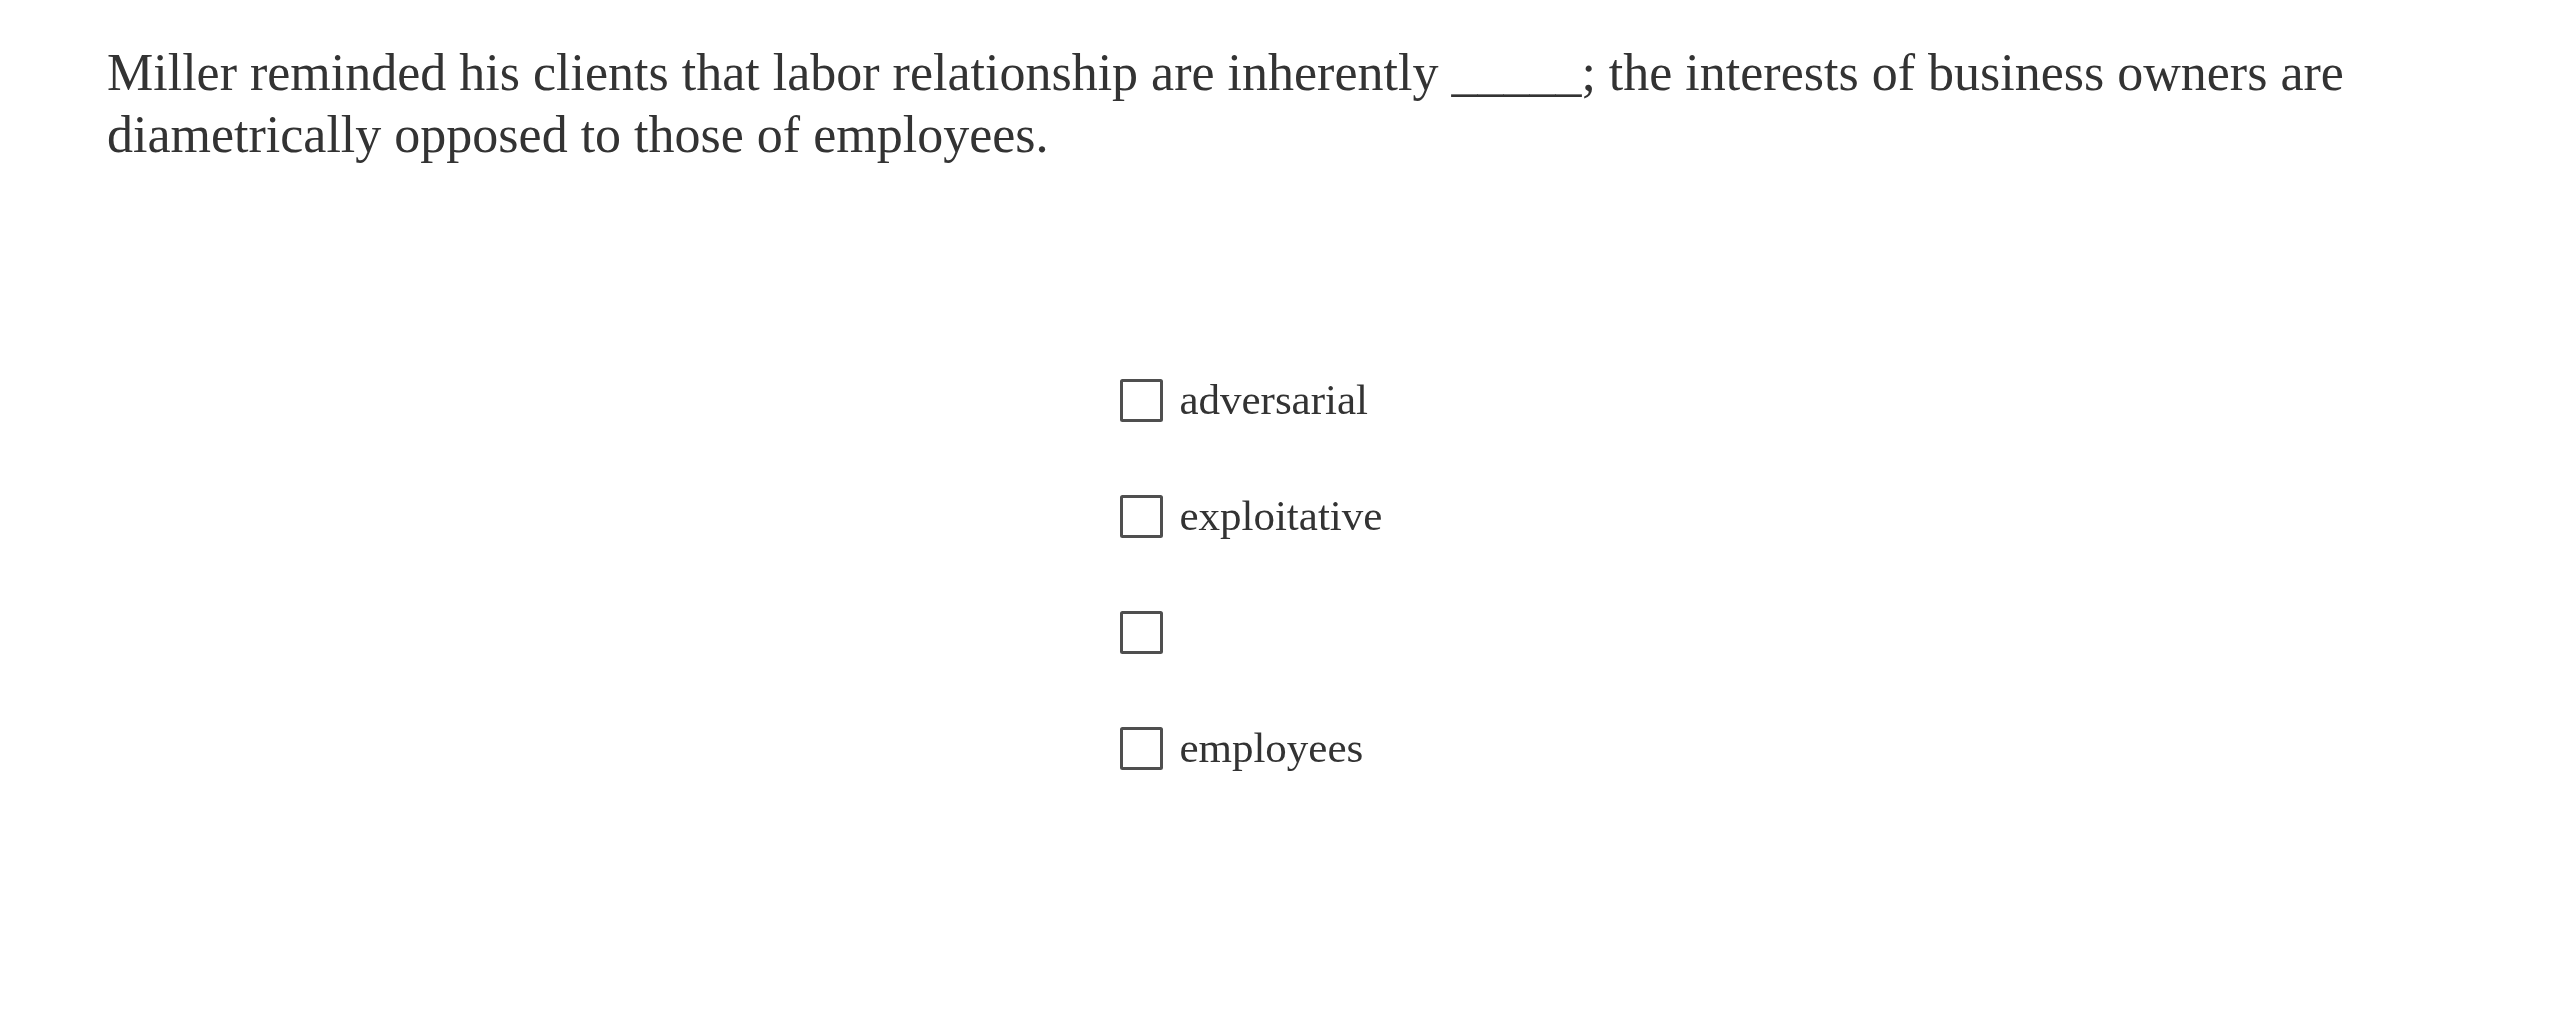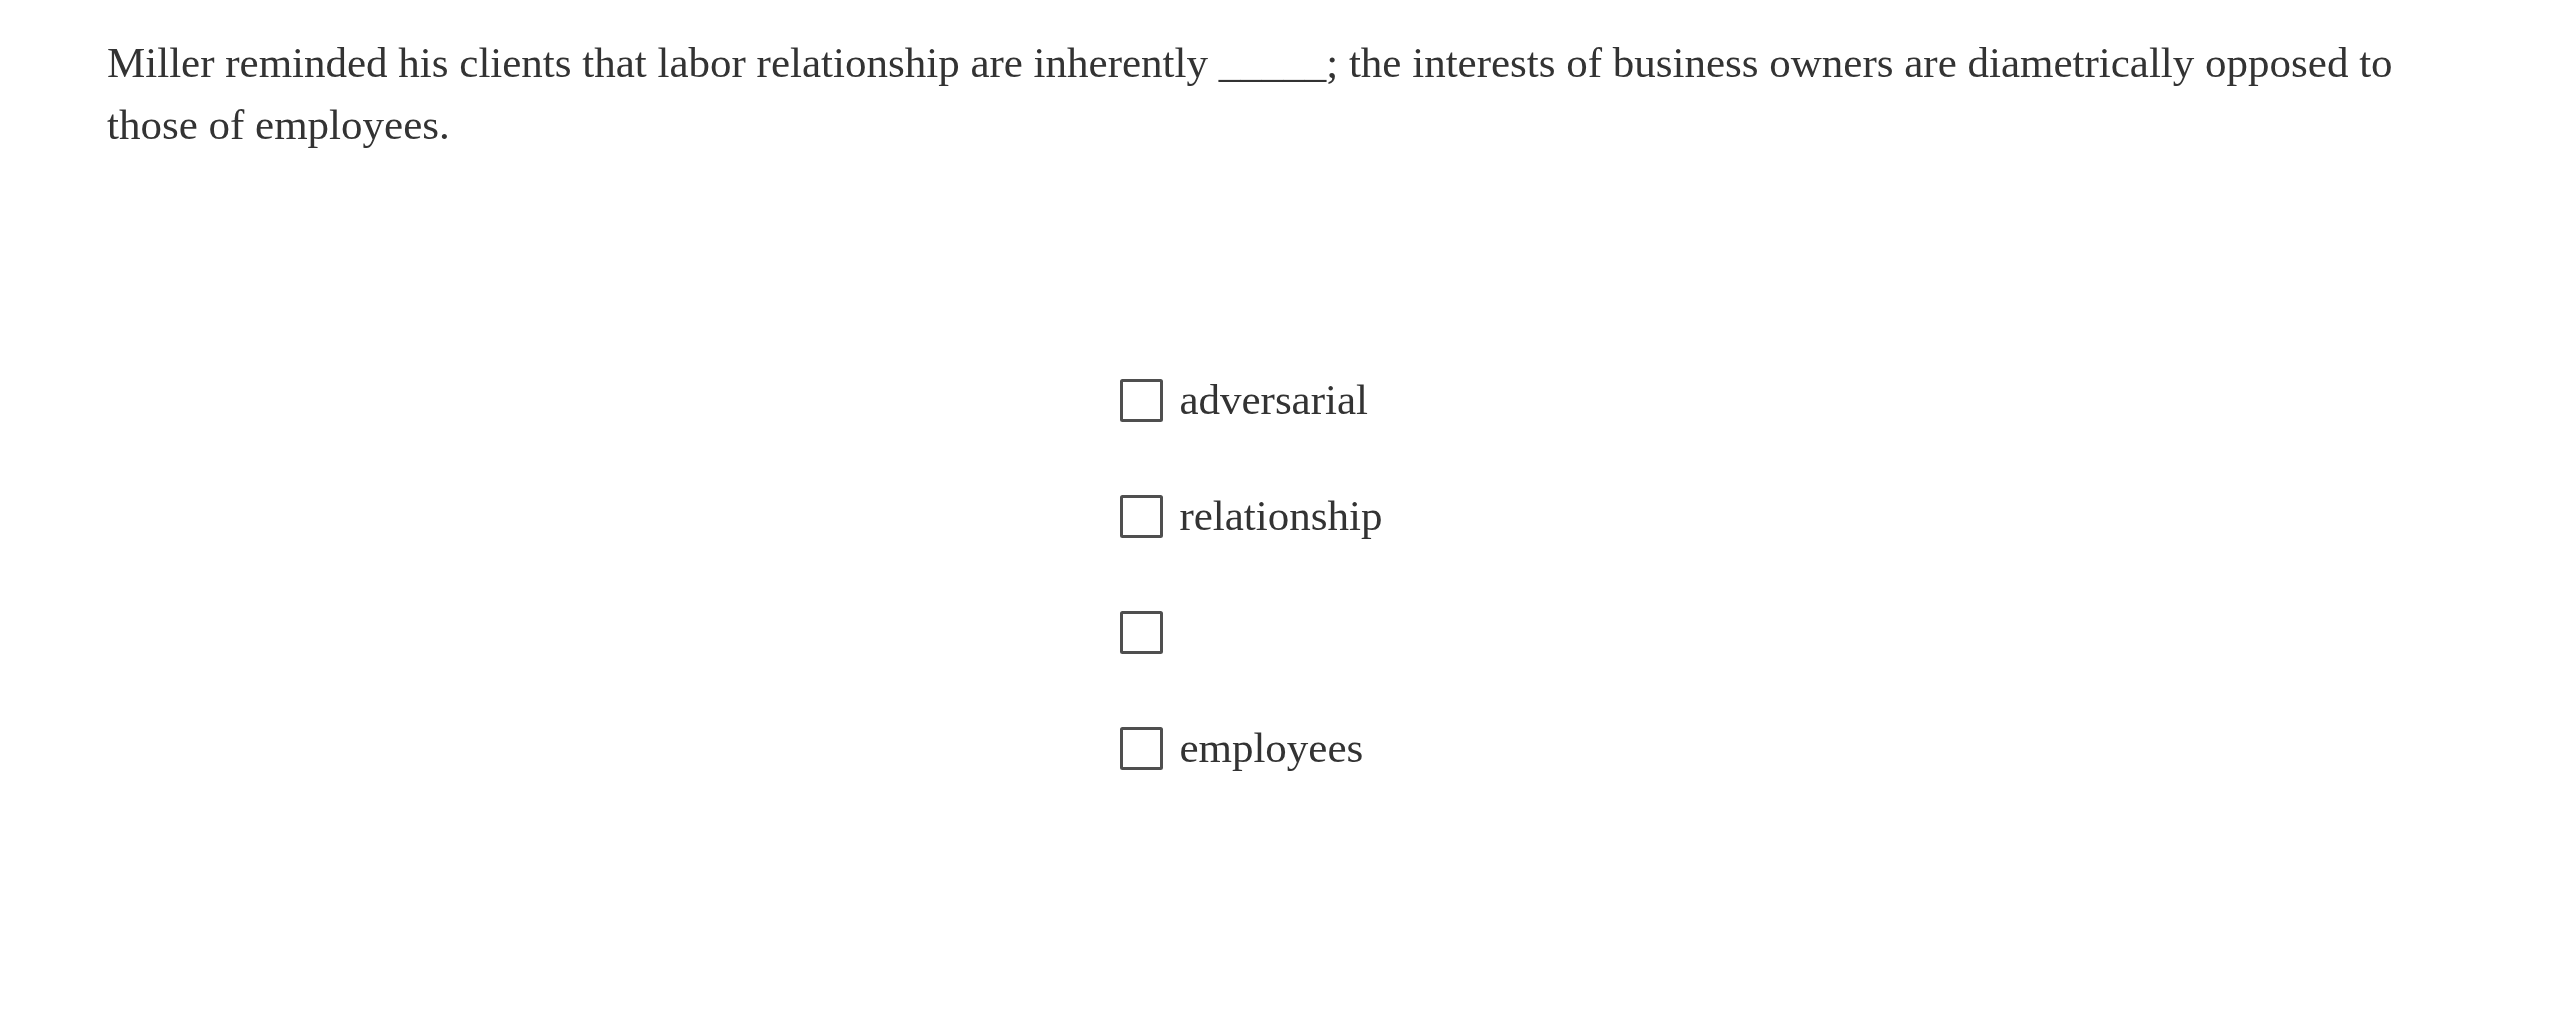--- a/index.html
+++ b/index.html
@@ -6,23 +6,23 @@
   html, body {
     width: 2576px;
     height: 1029px;
     background: #ffffff;
     overflow: hidden;
     font-family: "Liberation Serif", "DejaVu Serif", serif;
   }
   .question-text {
     position: absolute;
     left: 107px;
-    top: 32px;
+    top: 42px;
     width: 2377px;
-    font-size: 43px;
+    font-size: 52px;
     line-height: 62px;
     color: #333333;
     letter-spacing: 0;
   }
   .question-text .blank {
     white-space: nowrap;
   }
   .options {
     position: absolute;
     left: 1120px;
@@ -58,21 +58,21 @@
 
 <div class="options">
 
   <div class="option-row">
     <span class="checkbox"></span>
     <span class="option-label">adversarial</span>
   </div>
 
   <div class="option-row">
     <span class="checkbox"></span>
-    <span class="option-label">relationship</span>
+    <span class="option-label">exploitative</span>
   </div>
 
   <div class="option-row">
     <span class="checkbox"></span>
   </div>
 
 
 
   <div class="option-row">
     <span class="checkbox"></span>

